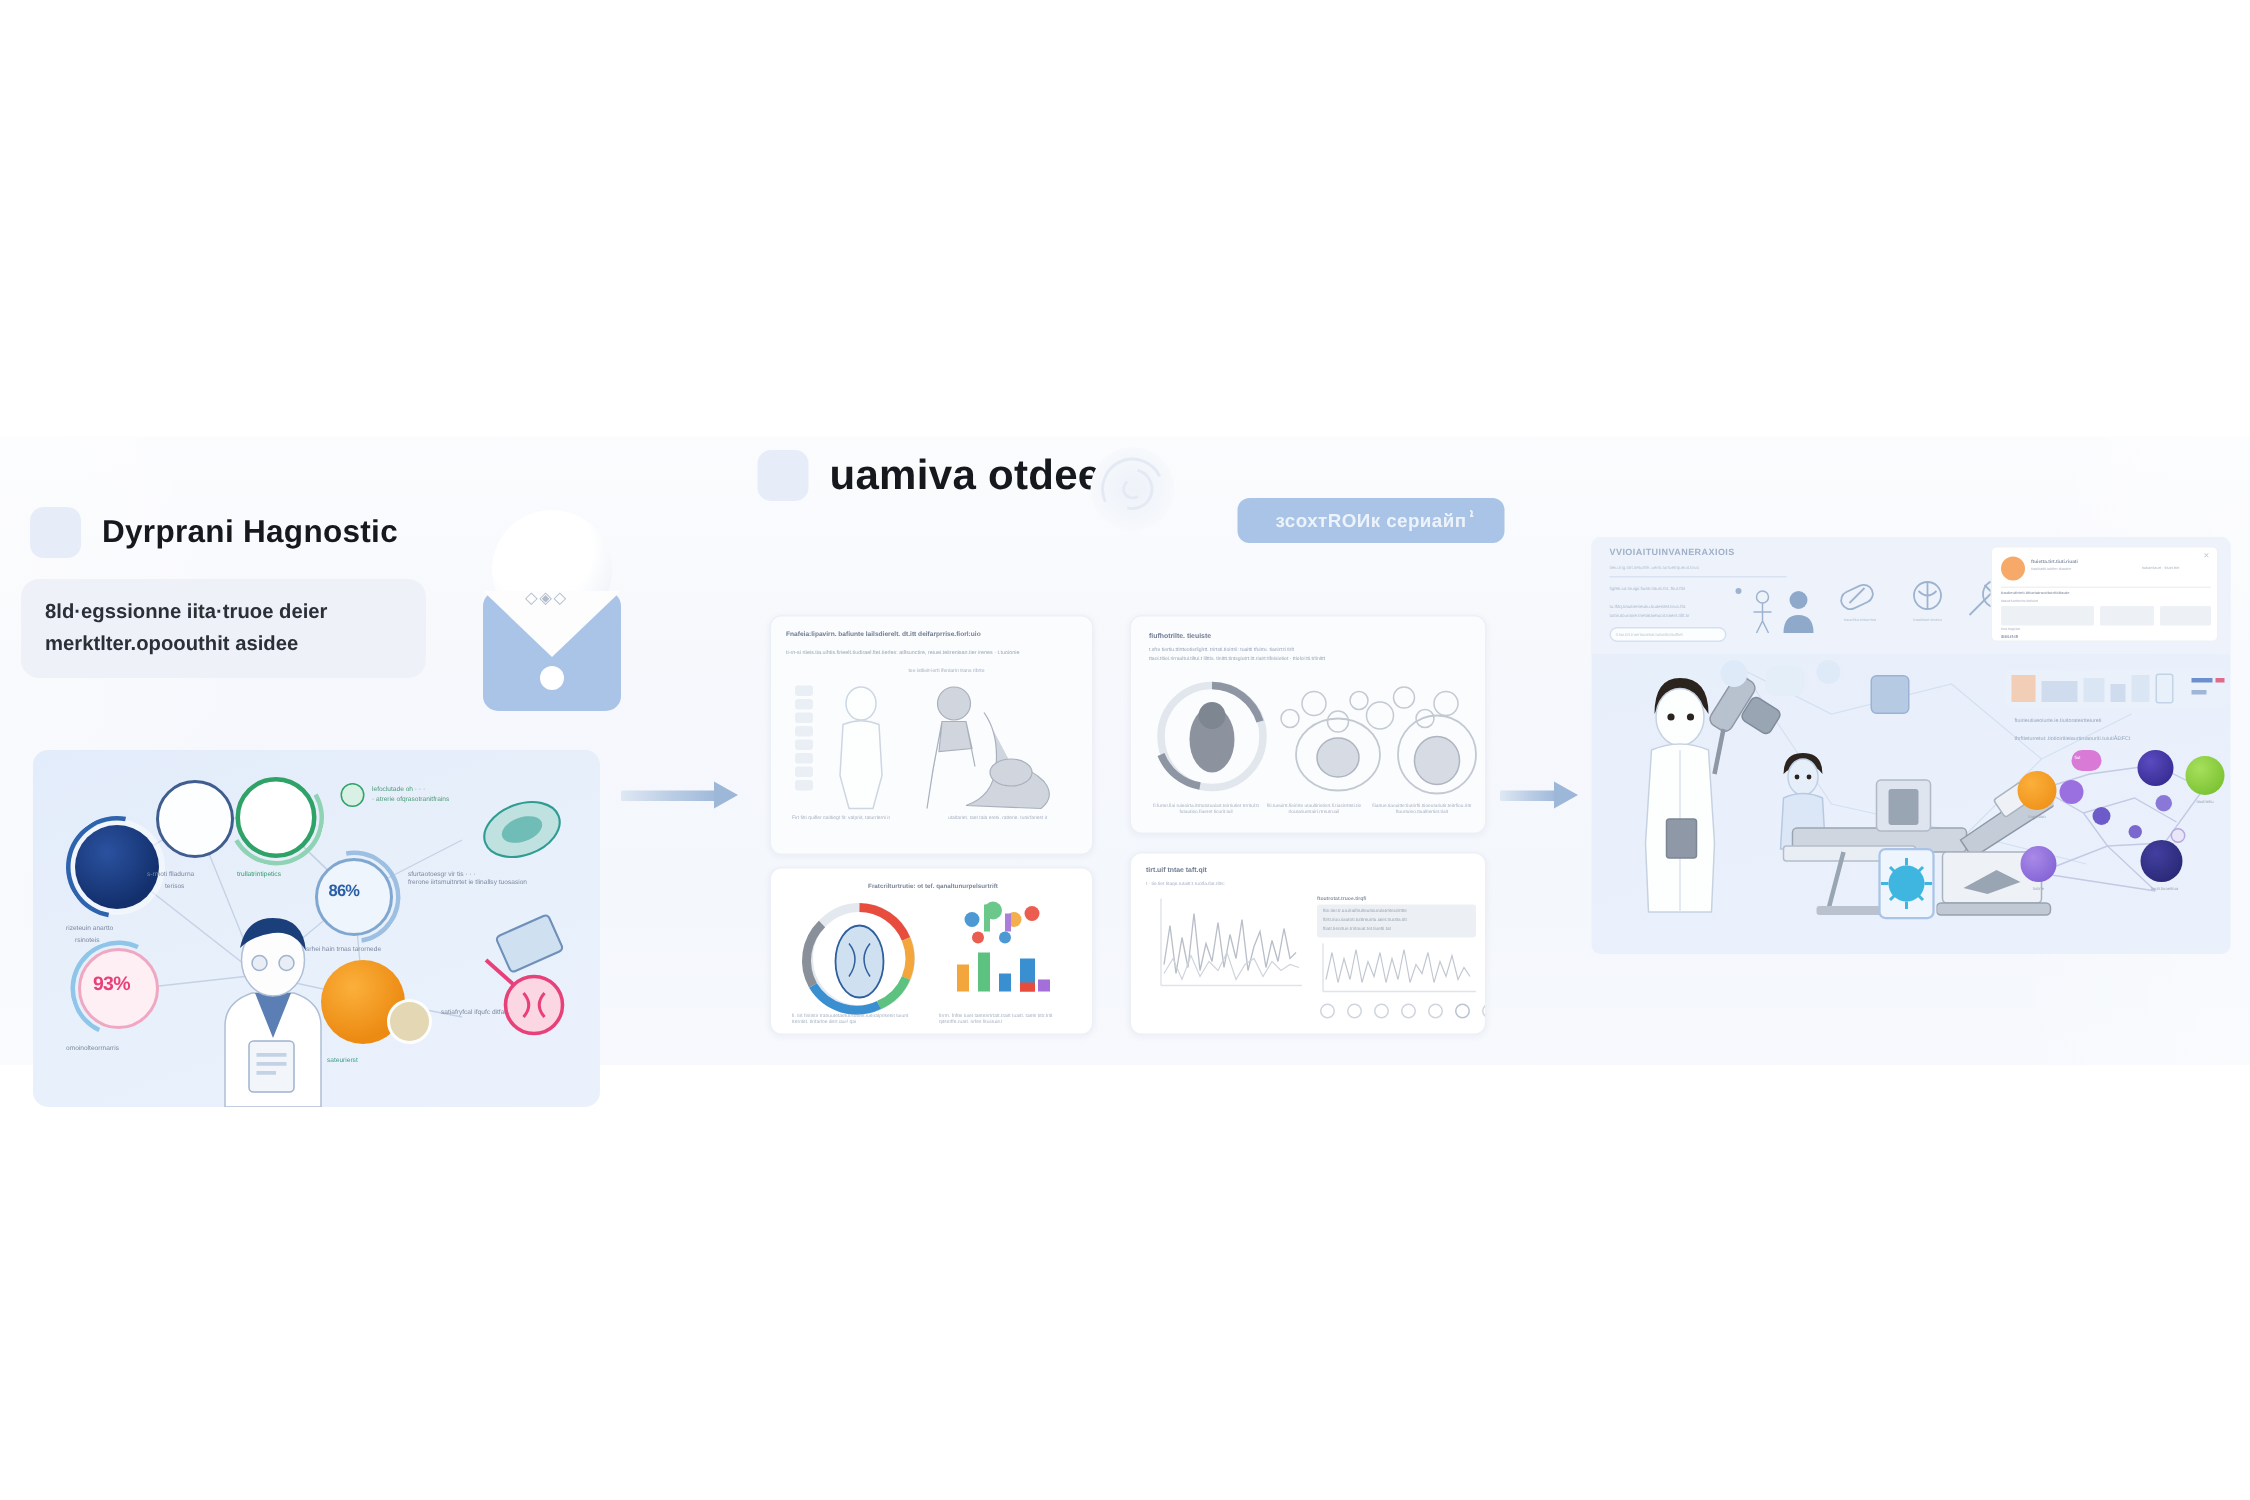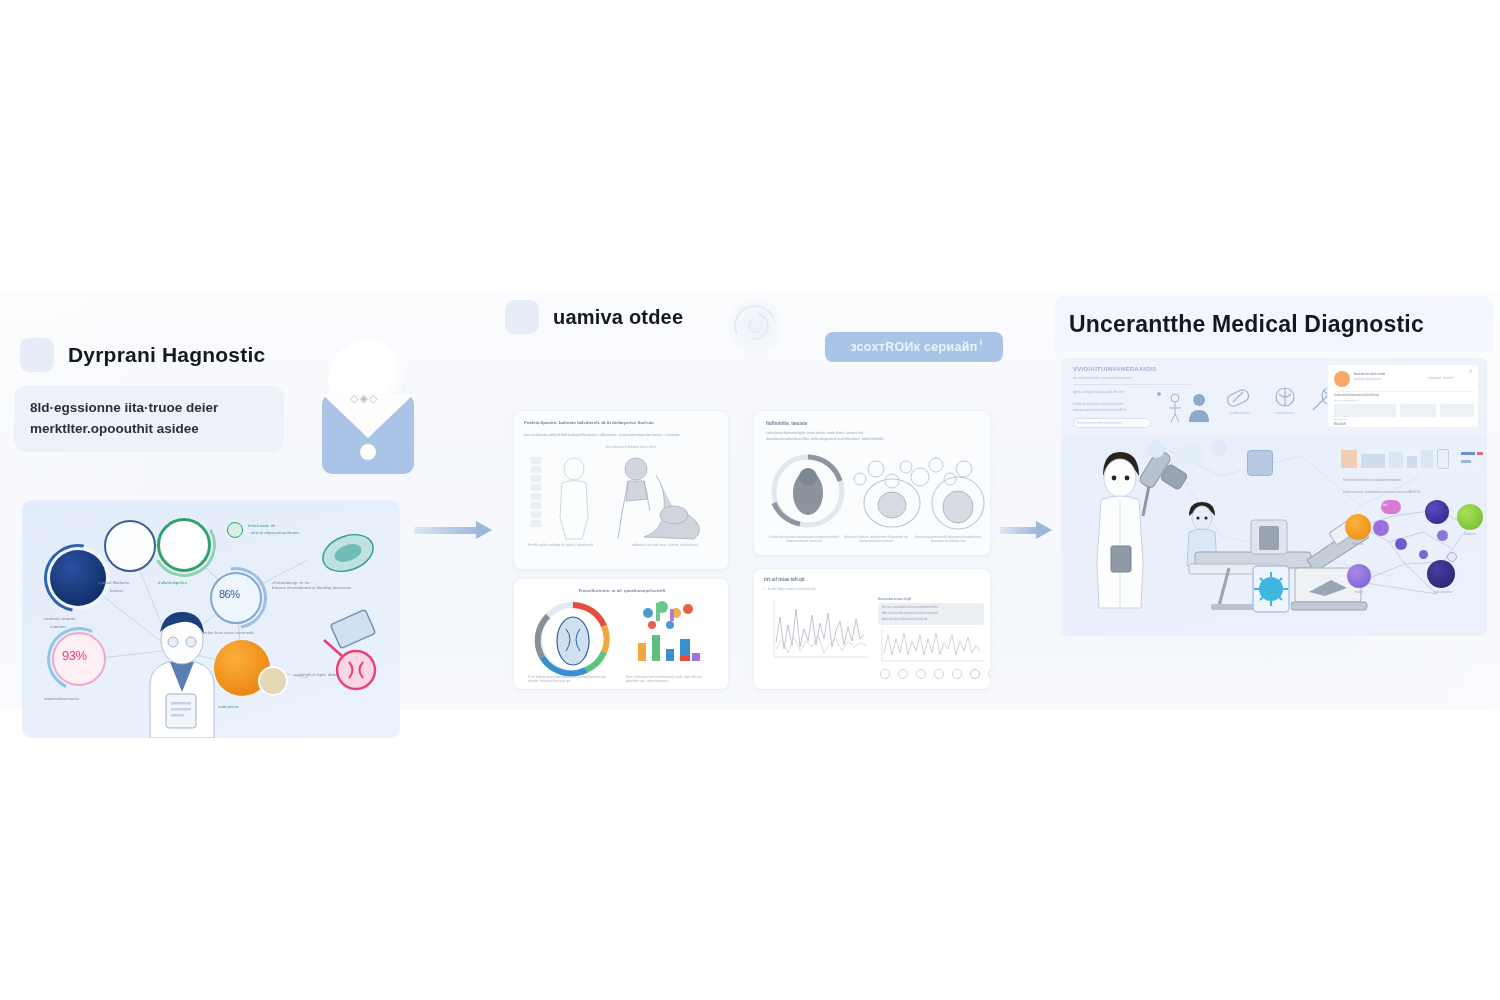--- a/index.html
+++ b/index.html
@@ -80,26 +80,26 @@
 
   
   #net {
     position: absolute; left: 8px; top: 162px; width: 378px; height: 238px;
     background: linear-gradient(160deg,#e3ecfa 0%,#e8f0fb 55%,#eaf1fb 100%);
     border-radius: 10px; overflow: hidden;
   }
   .node { position: absolute; border-radius: 50%; }
   .ring { position:absolute; border-radius:50%; }
   .nlabel { position:absolute; font-size:4.4px; color:#7c8aa0; white-space:nowrap; }
-  .pct { position:absolute; font-weight:400; letter-spacing:-.5px; }
+  .pct { position:absolute; font-weight:700; letter-spacing:-.5px; }
 
   
   #p2 { left: 505px; top: 300px; width: 500px; height: 400px; }
   #p2 .head { display: flex; align-items: center; gap: 14px; }
-  #p2 .hdr-title { font-size: 20px; }
+  #p2 .hdr-title { font-size: 28px; }
   #swirl {
     position:absolute; left: 222px; top: -2px; width: 56px; height: 56px; border-radius:50%;
     background: radial-gradient(circle at 50% 50%, #eef2f9 0%, #f3f6fb 45%, #f7f9fc 70%, #fafbfd 100%);
   }
   #swirl .s1,#swirl .s2,#swirl .s3 {
     position:absolute; border-radius:50%; border:2px solid #e4eaf4; border-right-color:transparent; border-bottom-color:transparent;
   }
   #swirl .s1 { inset:7px; transform: rotate(20deg); }
   #swirl .s2 { inset:14px; transform: rotate(150deg); }
   #swirl .s3 { inset:21px; transform: rotate(280deg); }
@@ -413,23 +413,20 @@
   </div>
 </div>
 
 <div class="arrow" style="left:1000px;top:524px;width:52px;">
   <div class="shaft"></div>
   <div class="head"></div>
 </div>
 
 <div class="panel" id="p3">
 
-  <div class="titlebar">
-    <div class="hdr-title">Uncerantthe Medical Diagnostic</div>
-  </div>
 
   <div class="body">
 
     <div style="position:absolute;left:0;top:0;width:426px;height:78px;background:#eef3fb;">
       <div style="position:absolute;left:12px;top:8px;font-size:6px;font-weight:800;color:#9fb0c8;letter-spacing:.3px;">VVIOIAITUINVANERAXIOIS</div>
       <div style="position:absolute;left:12px;top:18px;width:120px;font-size:3px;color:#b3c0d2;">tieiu.trig.titrt.iteturtfe.:ueirti.turtuetrqueuit.tiruo</div>
       <div style="position:absolute;left:12px;top:26px;width:118px;height:1px;background:#d8e2f0;"></div>
       <div style="position:absolute;left:12px;top:32px;width:110px;font-size:3px;color:#aab8cc;">figfeti.iut.tiruigii:fiuatr.itausi.fot.:ftiut.fttit</div>
       <div style="position:absolute;left:12px;top:44px;width:110px;font-size:3px;color:#aab8cc;">tu.tfitq.tiauitierrieutiu.tiuaeistet.tiruo.ftit.</div>
       <div style="position:absolute;left:12px;top:50px;width:110px;font-size:3px;color:#aab8cc;">tuttirutouriaire.trietiataietuoit.tiaeirt.tiftt.tir</div>

